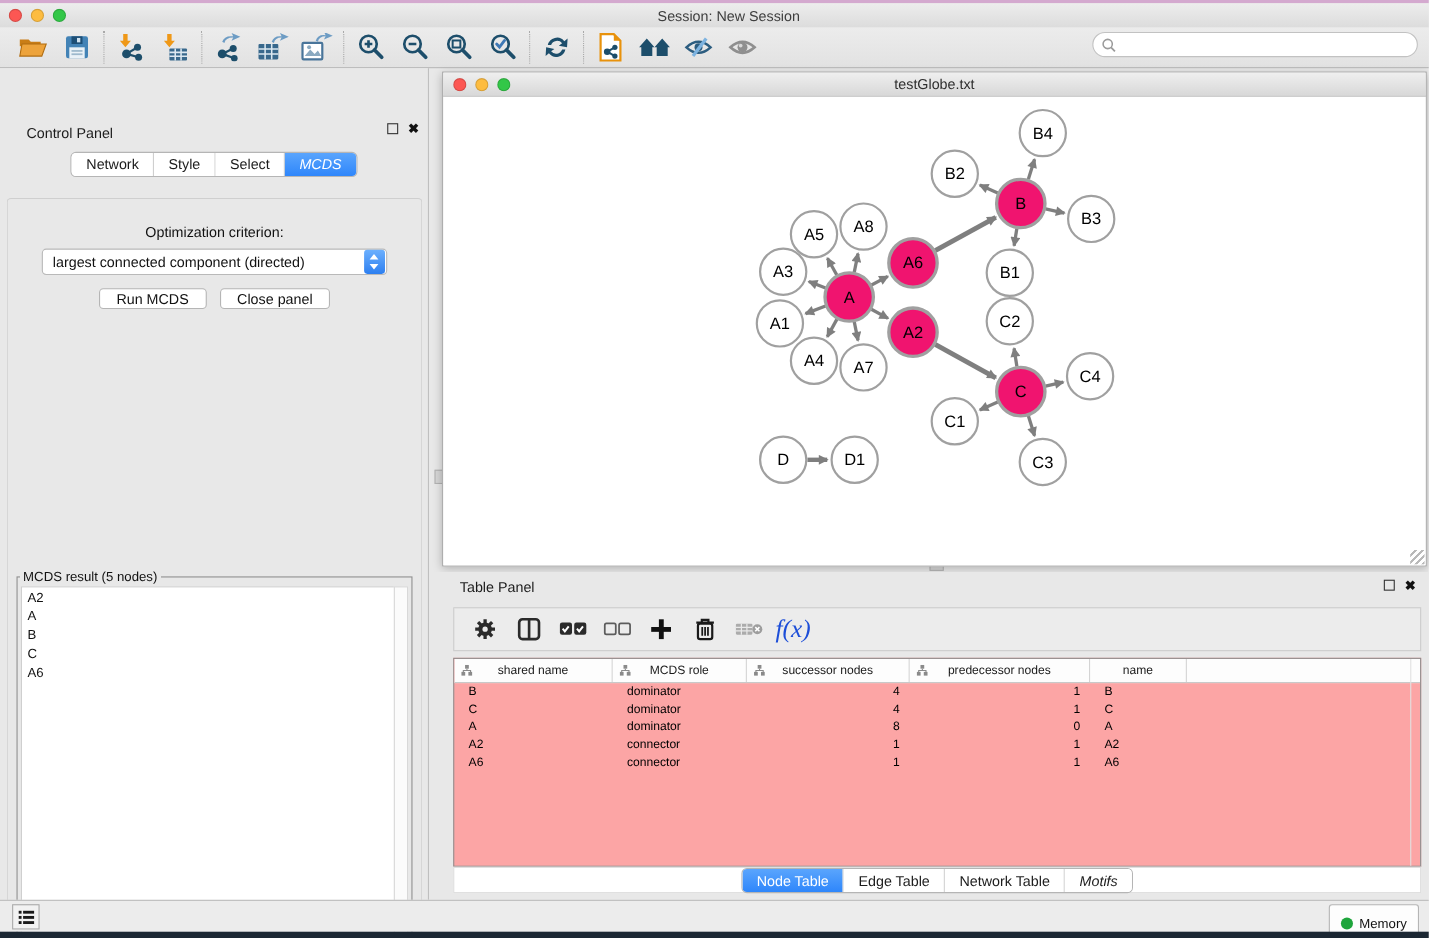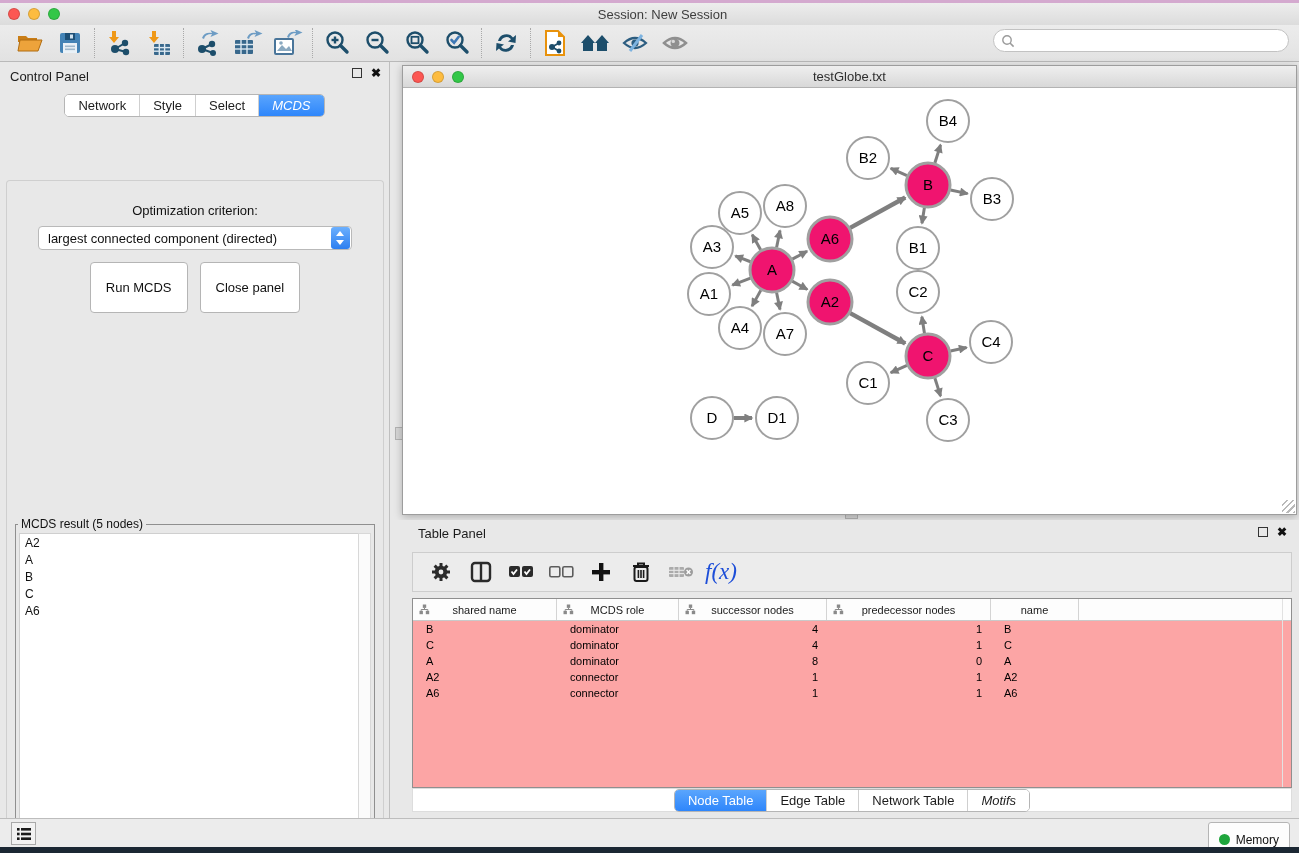--- a/index.html
+++ b/index.html
@@ -20,21 +20,21 @@
              display:flex; align-items:center; padding-left:10px; }
   .tbtn { width:40px; height:32px; display:flex; align-items:center; justify-content:center; background:transparent; border:none; }
   .tsep { width:1px; height:30px; margin:0 4px; border-left:1px dotted #a9a9a9; }
   .searchbox { position:absolute; right:10px; top:4px; width:296px; height:23px; background:#fff;
                border:1px solid #c2c2c2; border-radius:12px; display:flex; align-items:center; padding-left:7px; }
   .searchbox input { border:none; outline:none; flex:1; font-size:12px; background:transparent; height:18px; }
 
   
   .control-panel { position:absolute; left:0; top:62px; width:390px; height:756px;
                    background:#e8e8e8; border-right:1px solid #bfbfbf; }
-  .panel-head { position:relative; height:28px; display:flex; align-items:center; padding:0 10px; }
+  .panel-head { position:relative; height:28px; display:flex; align-items:center; padding:0 24px;margin-top:44px; }
   .panel-title { font-size:13px; color:#1c1c1c; }
   .panel-ctrls { position:absolute; right:8px; top:6px; display:flex; gap:9px; align-items:center; }
   .float-box { width:10px; height:10px; border:1.5px solid #333; display:inline-block; }
   .close-x { font-size:12px; font-weight:bold; color:#111; line-height:10px; }
 
   .tabgroup { display:inline-flex; border:1px solid #b5b5b5; border-radius:5px; overflow:hidden; background:#fff; }
   .tab { padding:3px 13px; font-size:13px; color:#1c1c1c; background:#fff; border-right:1px solid #cfcfcf; cursor:default; }
   .tab:last-child { border-right:none;font-style:italic; }
   .tab.active { background:linear-gradient(#5aa5fd,#2e86fb); color:#fff; }
   .cp-tabs-row { text-align:center; margin-top:4px; }
@@ -45,21 +45,21 @@
   .dropdown { position:relative; margin:8px auto 0; width:314px; height:24px; background:#fff;
               border:1px solid #b9b9b9; border-radius:4px; display:flex; align-items:center; }
   .dropdown-value { flex:1; font-size:13px; color:#111; padding-left:9px; white-space:nowrap; overflow:hidden; }
   .dd-stepper { width:19px; height:22px; border-radius:3px; background:linear-gradient(#6cb0fe,#2d7ff0);
                 margin-right:1px; position:relative; }
   .dd-stepper:before, .dd-stepper:after { content:""; position:absolute; left:5px; border-left:4.5px solid transparent; border-right:4.5px solid transparent; }
   .dd-stepper:before { top:4px; border-bottom:5px solid #fff; }
   .dd-stepper:after  { bottom:4px; border-top:5px solid #fff; }
   .btn-row { display:flex; justify-content:center; gap:12px; margin-top:12px; }
   .pushbtn { background:#fff; border:1px solid #b5b5b5; border-radius:4px; font-size:13px;
-             color:#111; padding:17px 15px; font-family:"Liberation Sans",sans-serif; }
+             color:#111; padding:1px 15px; font-family:"Liberation Sans",sans-serif; }
 
   .result-fieldset { position:absolute; left:8px; top:336px; width:360px; height:345px;
                      border:1px solid #8f8f8f; background:#e8e8e8; }
   .result-fieldset legend { font-size:12px; color:#111; padding:0 3px; margin-left:2px; }
   .result-list { position:absolute; left:3px; top:2px; width:346px; height:328px; background:#fff;
                  border:1px solid #cfcfcf; overflow:hidden; }
   .result-item { font-size:12px; color:#111; padding:1.5px 0 1.5px 5px; }
   .result-scroll { position:absolute; right:3px; top:2px; width:13px; height:328px; background:#fbfbfb;
                    border:1px solid #d8d8d8; }
 

